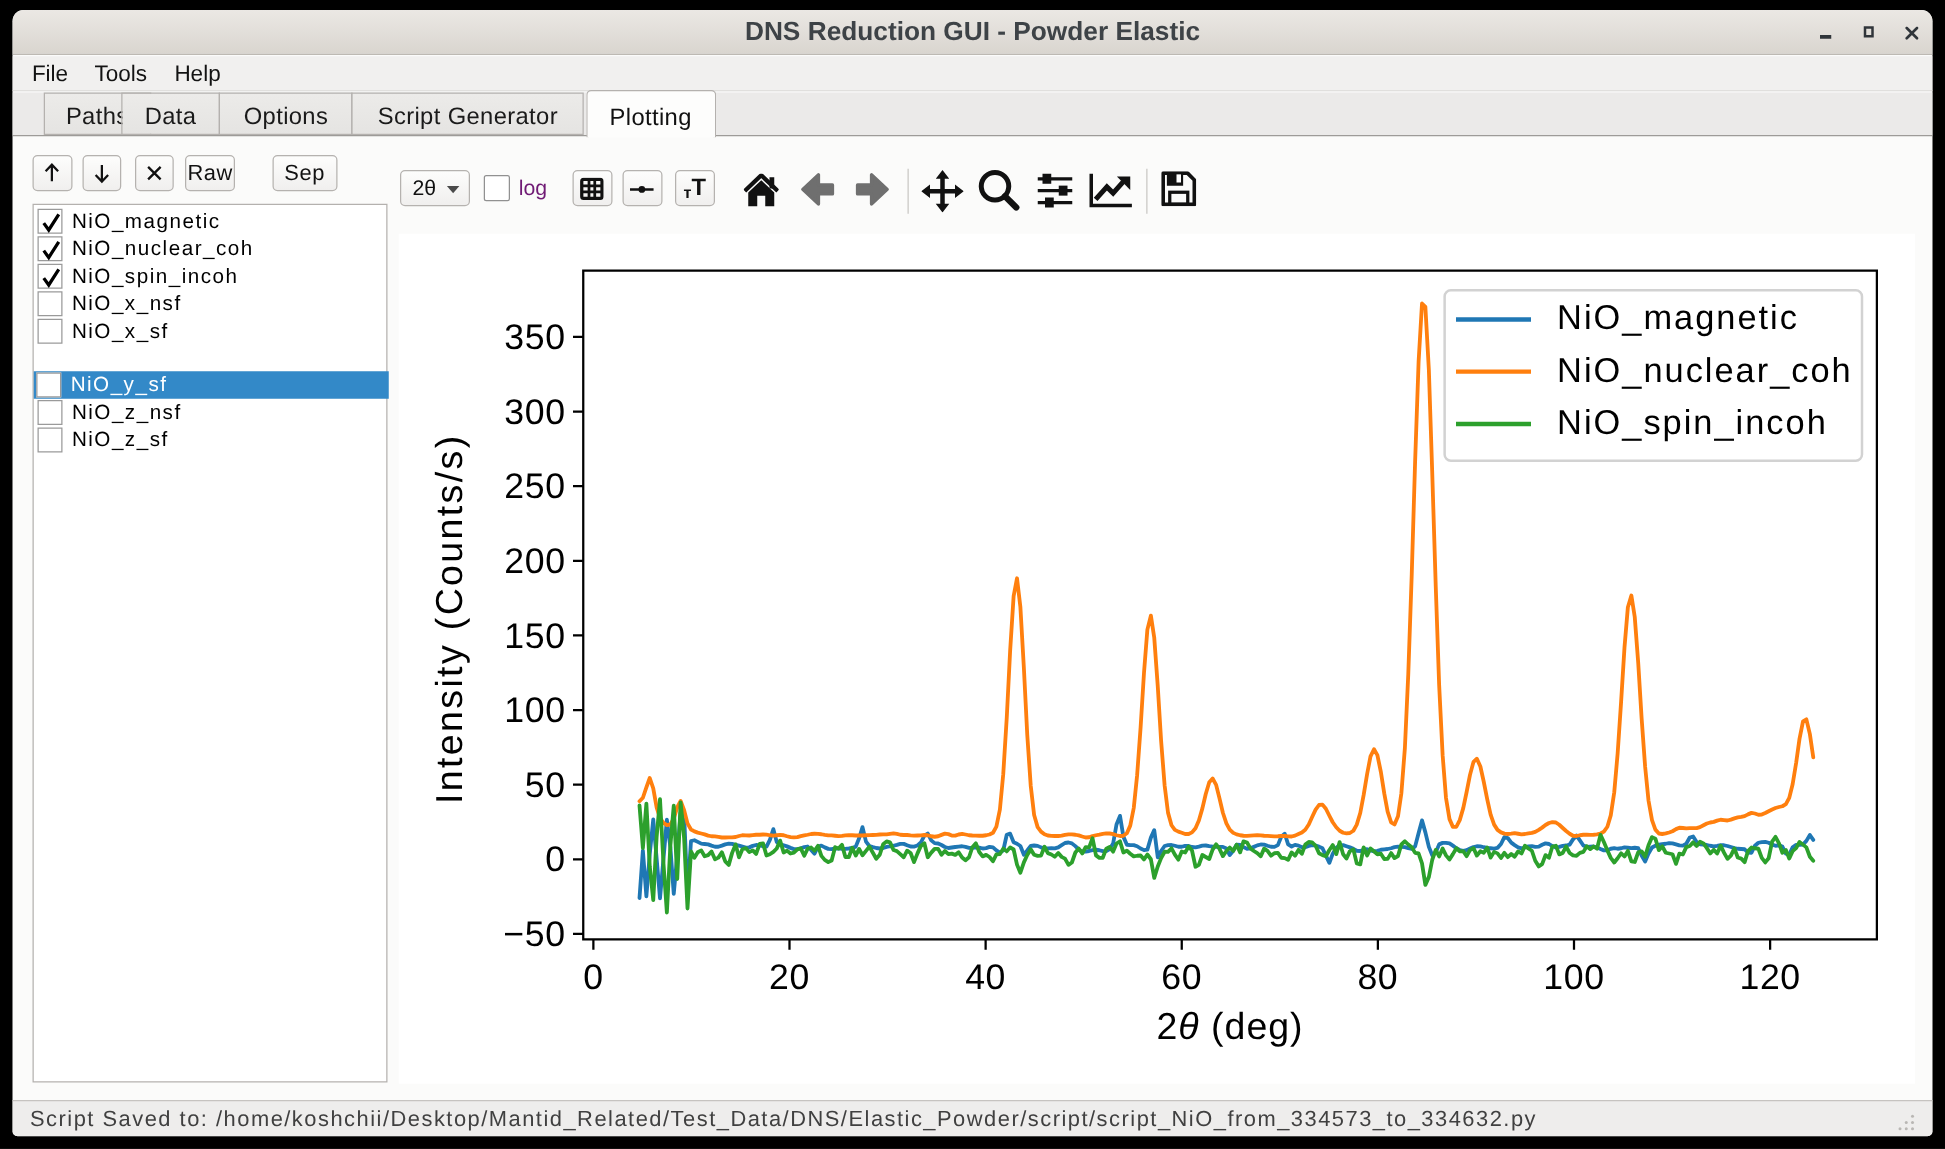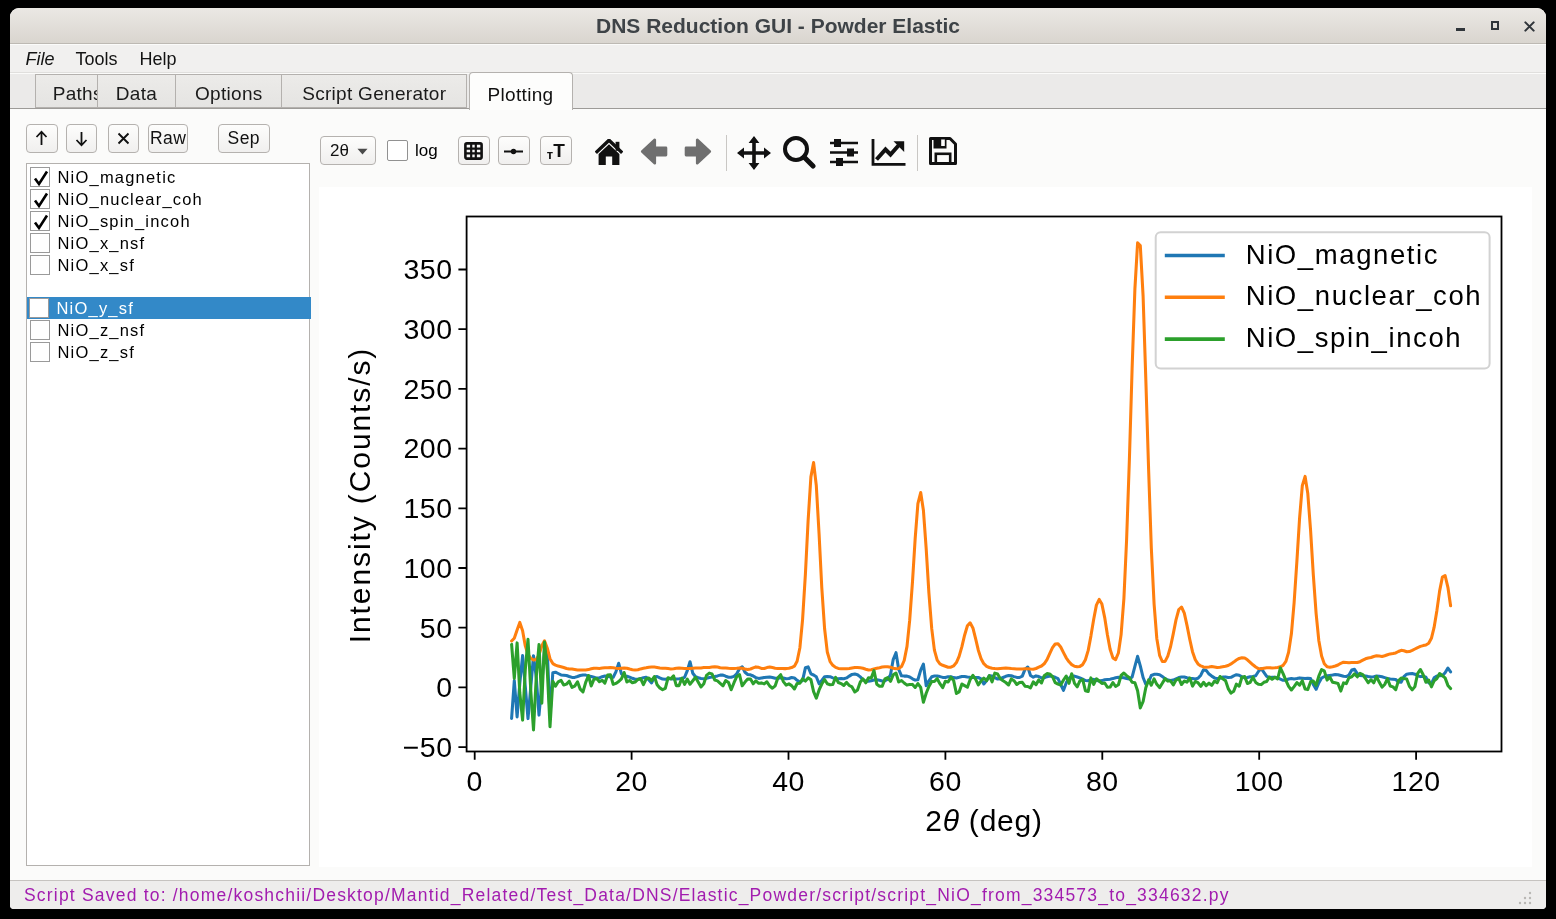--- a/index.html
+++ b/index.html
@@ -28,37 +28,37 @@
 .row { position:absolute; left:1px; width:282px; height:22px; font-size:16.5px; letter-spacing:1.2px; color:#000; }
 .row.sel { background:#3389c8; color:#fff; left:0; width:284px; padding-left:1px;text-align:center; }
 .cb { position:absolute; left:2px; top:1px; width:20px; height:20px; background:#fff;
   border:1px solid #9a9a9a; }
 .rowtxt { position:absolute; left:29.5px; top:0; height:22px; line-height:22px; }
 .sep { position:absolute; width:1px; background:#c9c7c4; }
 #canvas { position:absolute; left:309px; top:179px; width:1213px; height:680px; background:#fff; }
 #statusbar { position:absolute; left:0; top:872px; width:100%; height:29px;
   background:#eeedec; border-top:1px solid #c6c3c0; }
 #statustext { position:absolute; left:14px; top:0; height:28px; line-height:28px;
-  font-size:17.5px; letter-spacing:1.2px; color:#a21caf; }
+  font-size:17.5px; letter-spacing:1.2px; color:#404040; }
 svg { display:block; }
 .icon { position:absolute; }
 </style>
 </head>
 <body>
 <div id="win">
   <div id="titlebar">
     <div id="title">DNS Reduction GUI - Powder Elastic</div>
     <div class="abs" style="left:1446px;top:20px;width:9px;height:2.6px;background:#30353a;"></div>
     <div class="abs" style="left:1480.5px;top:13px;width:8px;height:8.5px;border:2px solid #30353a;"></div>
     <svg class="icon" style="left:1513.5px;top:12.5px;" width="11" height="11" viewBox="0 0 12 12">
       <path d="M1.5 1.5 L10.5 10.5 M10.5 1.5 L1.5 10.5" stroke="#30353a" stroke-width="2.3" stroke-linecap="round"></path>
     </svg>
   </div>
   <div id="menubar">
-    <span class="menuitem" style="left:15.5px;font-style:italic;">File</span>
+    <span class="menuitem" style="left:15.5px;">File</span>
     <span class="menuitem" style="left:65.5px;">Tools</span>
     <span class="menuitem" style="left:129.5px;">Help</span>
   </div>
   <div id="tabstrip"></div>
   <div id="tabline"></div>
   <div class="tab" style="left:2px; width:85.5px;margin-left:23px;">Paths</div>
   <div class="tab" style="left:86.5px; width:79.9px;text-align:center;">Data</div>
   <div class="tab" style="left:165.4px; width:106.8px;">Options</div>
   <div class="tab" style="left:271.2px; width:186.2px;">Script Generator</div>
   <div id="tabsel">Plotting</div>
@@ -128,21 +128,21 @@
       </div>
   </div>
 
   <div class="btn" style="left:310px;top:128px;width:56px;height:29px;text-align:left;">
       <span style="position:absolute;left:9px;top:0;line-height:27px;">2θ</span>
       <svg style="position:absolute;right:7px;top:11px;" width="11" height="7" viewBox="0 0 11 7">
         <path d="M0.5 0.8 L10.5 0.8 L5.5 6.5 Z" fill="#4a4a4a"></path>
       </svg>
     </div>
   <div class="abs" style="left:377px;top:132px;width:21px;height:21px;background:#fff;border:1px solid #919191;border-radius:2px;"></div>
-  <span class="abs" style="left:405px;top:128px;height:29px;line-height:29px;font-size:17px;color:#000000;">log</span>
+  <span class="abs" style="left:405px;top:128px;height:29px;line-height:29px;font-size:17px;color:#701a75;">log</span>
   <div class="btn" style="left:448px;top:128px;width:31.5px;height:29px;">
       <svg style="margin:5px auto 0;" width="19" height="18" viewBox="0 0 19 18">
         <rect x="1.4" y="1.4" width="16.2" height="15.2" rx="1.5" fill="none" stroke="#111" stroke-width="2.6"></rect>
         <path d="M7.2 1.4 V16.6 M11.8 1.4 V16.6 M1.4 6.6 H17.6 M1.4 11.4 H17.6" stroke="#111" stroke-width="2.2"></path>
       </svg>
     </div>
   <div class="btn" style="left:488px;top:128px;width:31.5px;height:29px;">
       <svg style="margin:11px auto 0;" width="19" height="7" viewBox="0 0 19 7">
         <path d="M0 3.5 H19" stroke="#111" stroke-width="2"></path>
         <circle cx="9.5" cy="3.5" r="2.7" fill="#111"></circle>

